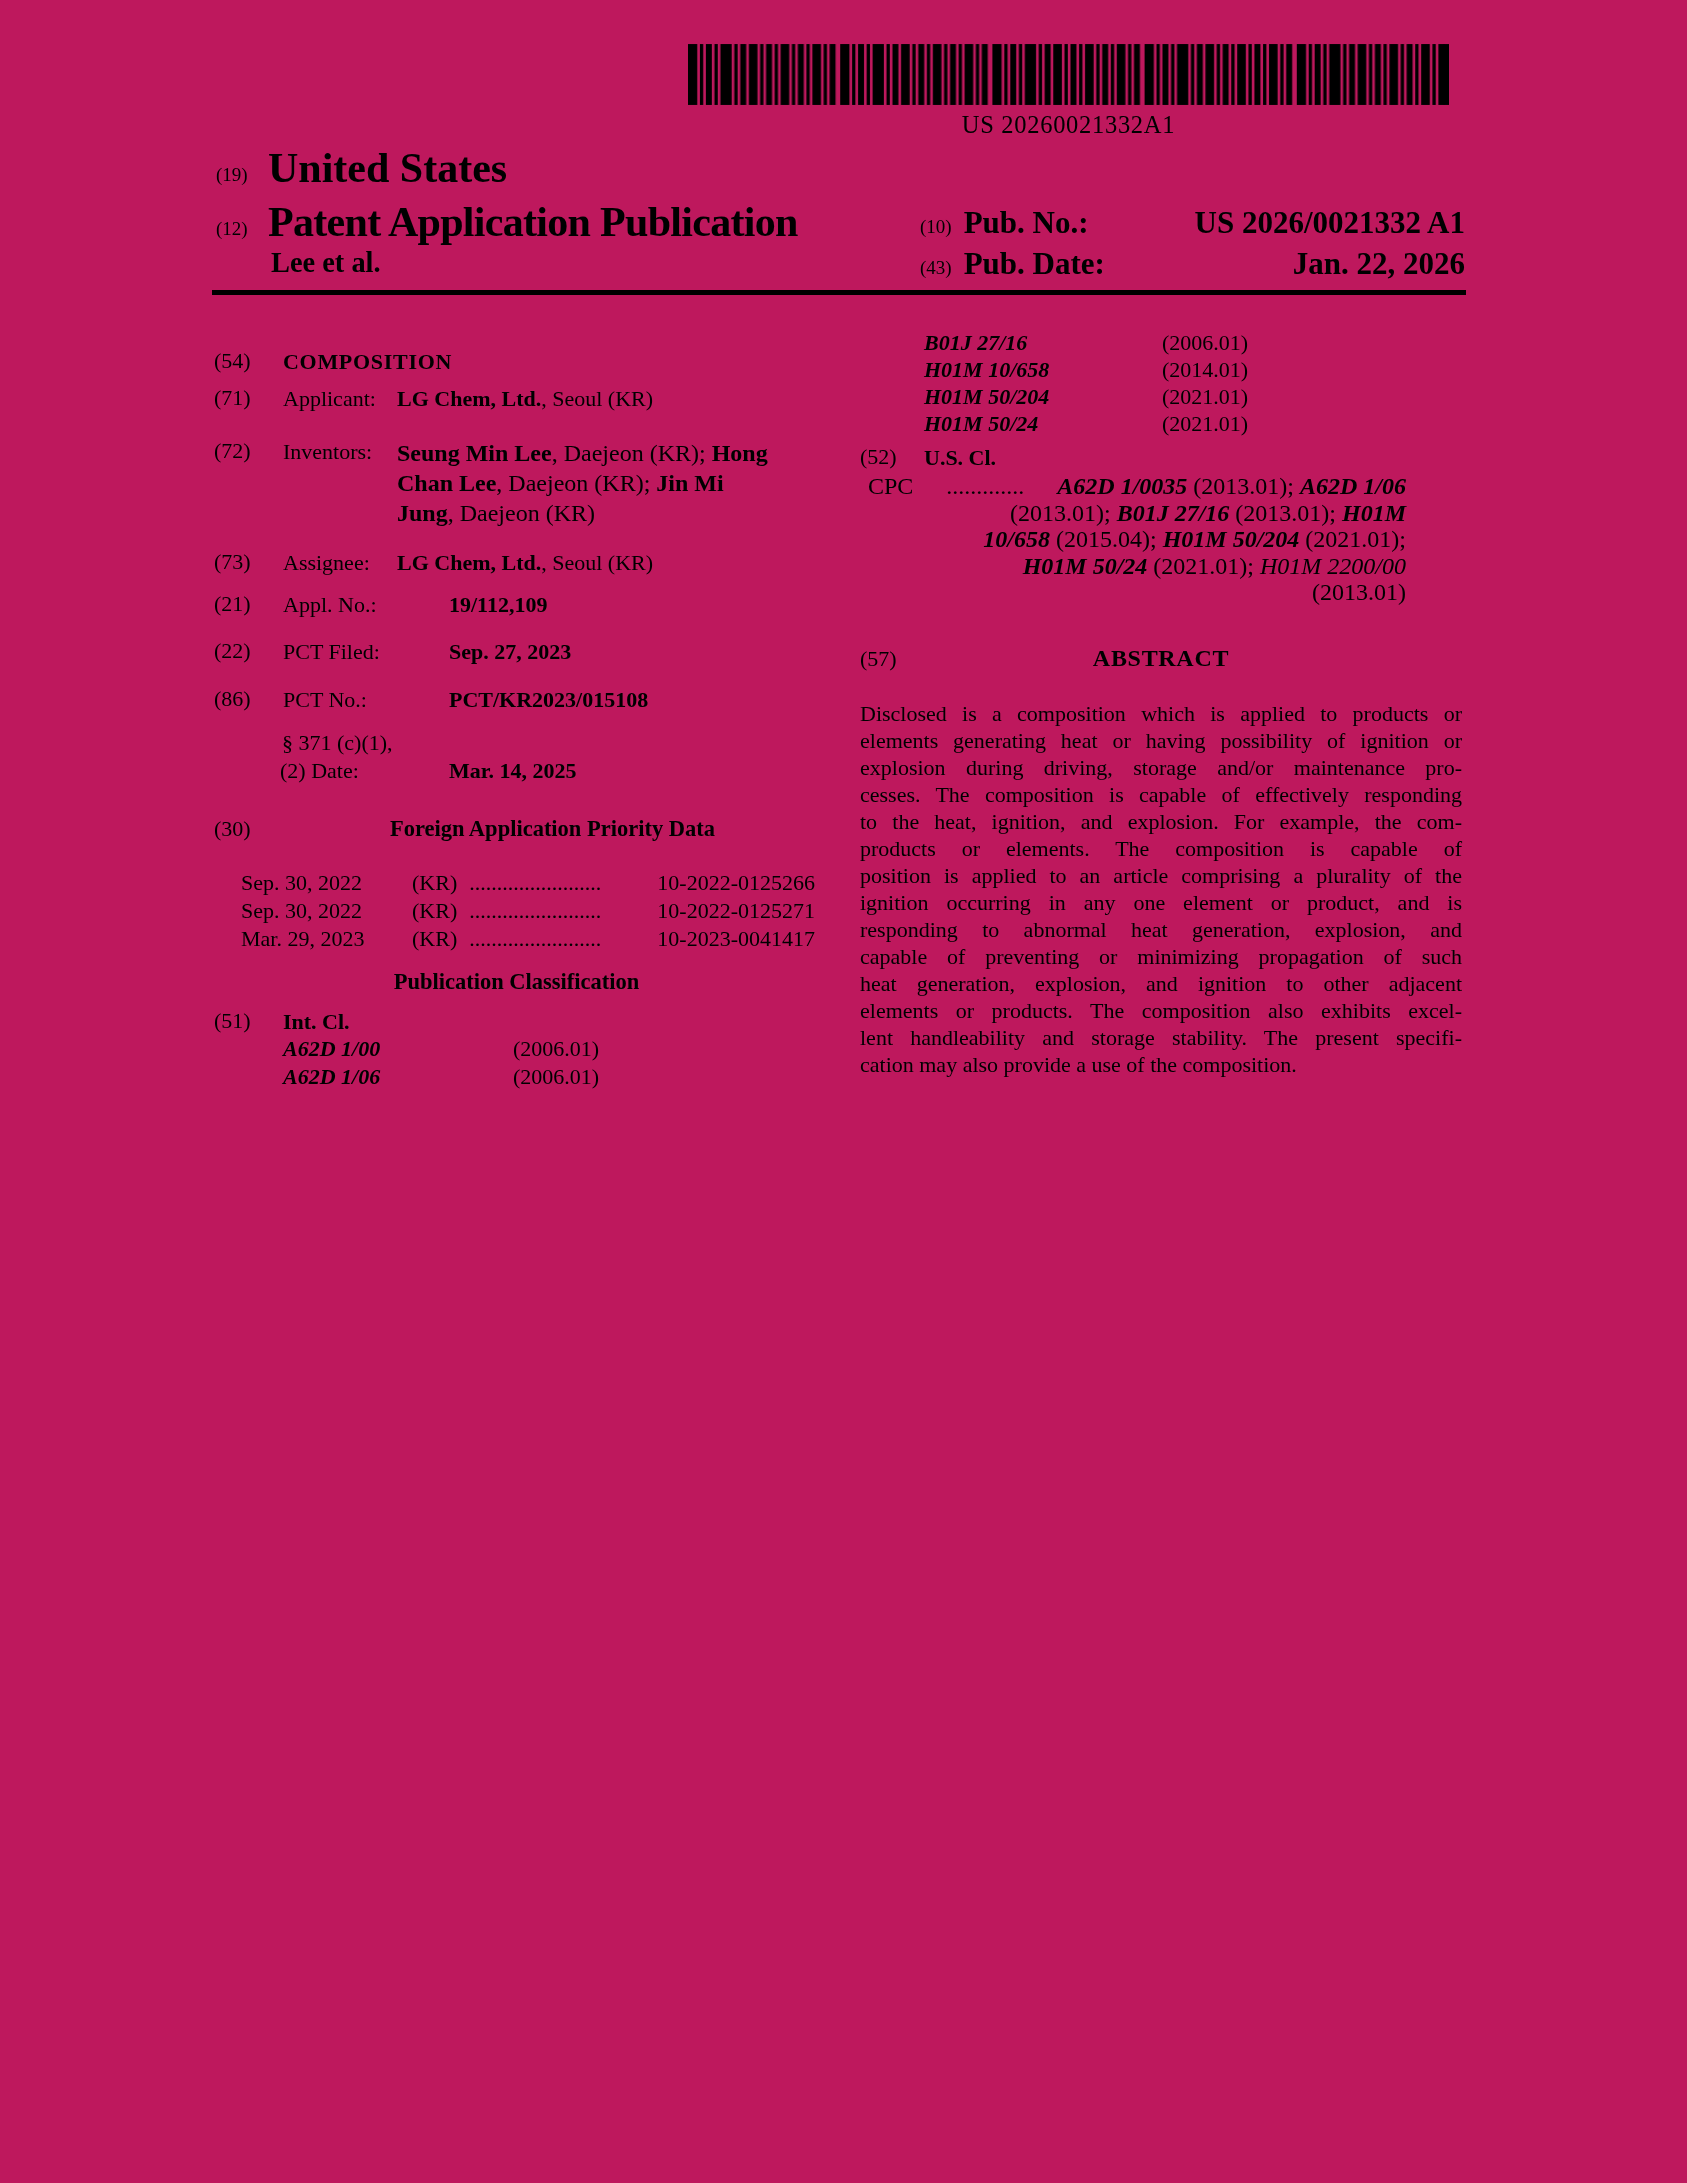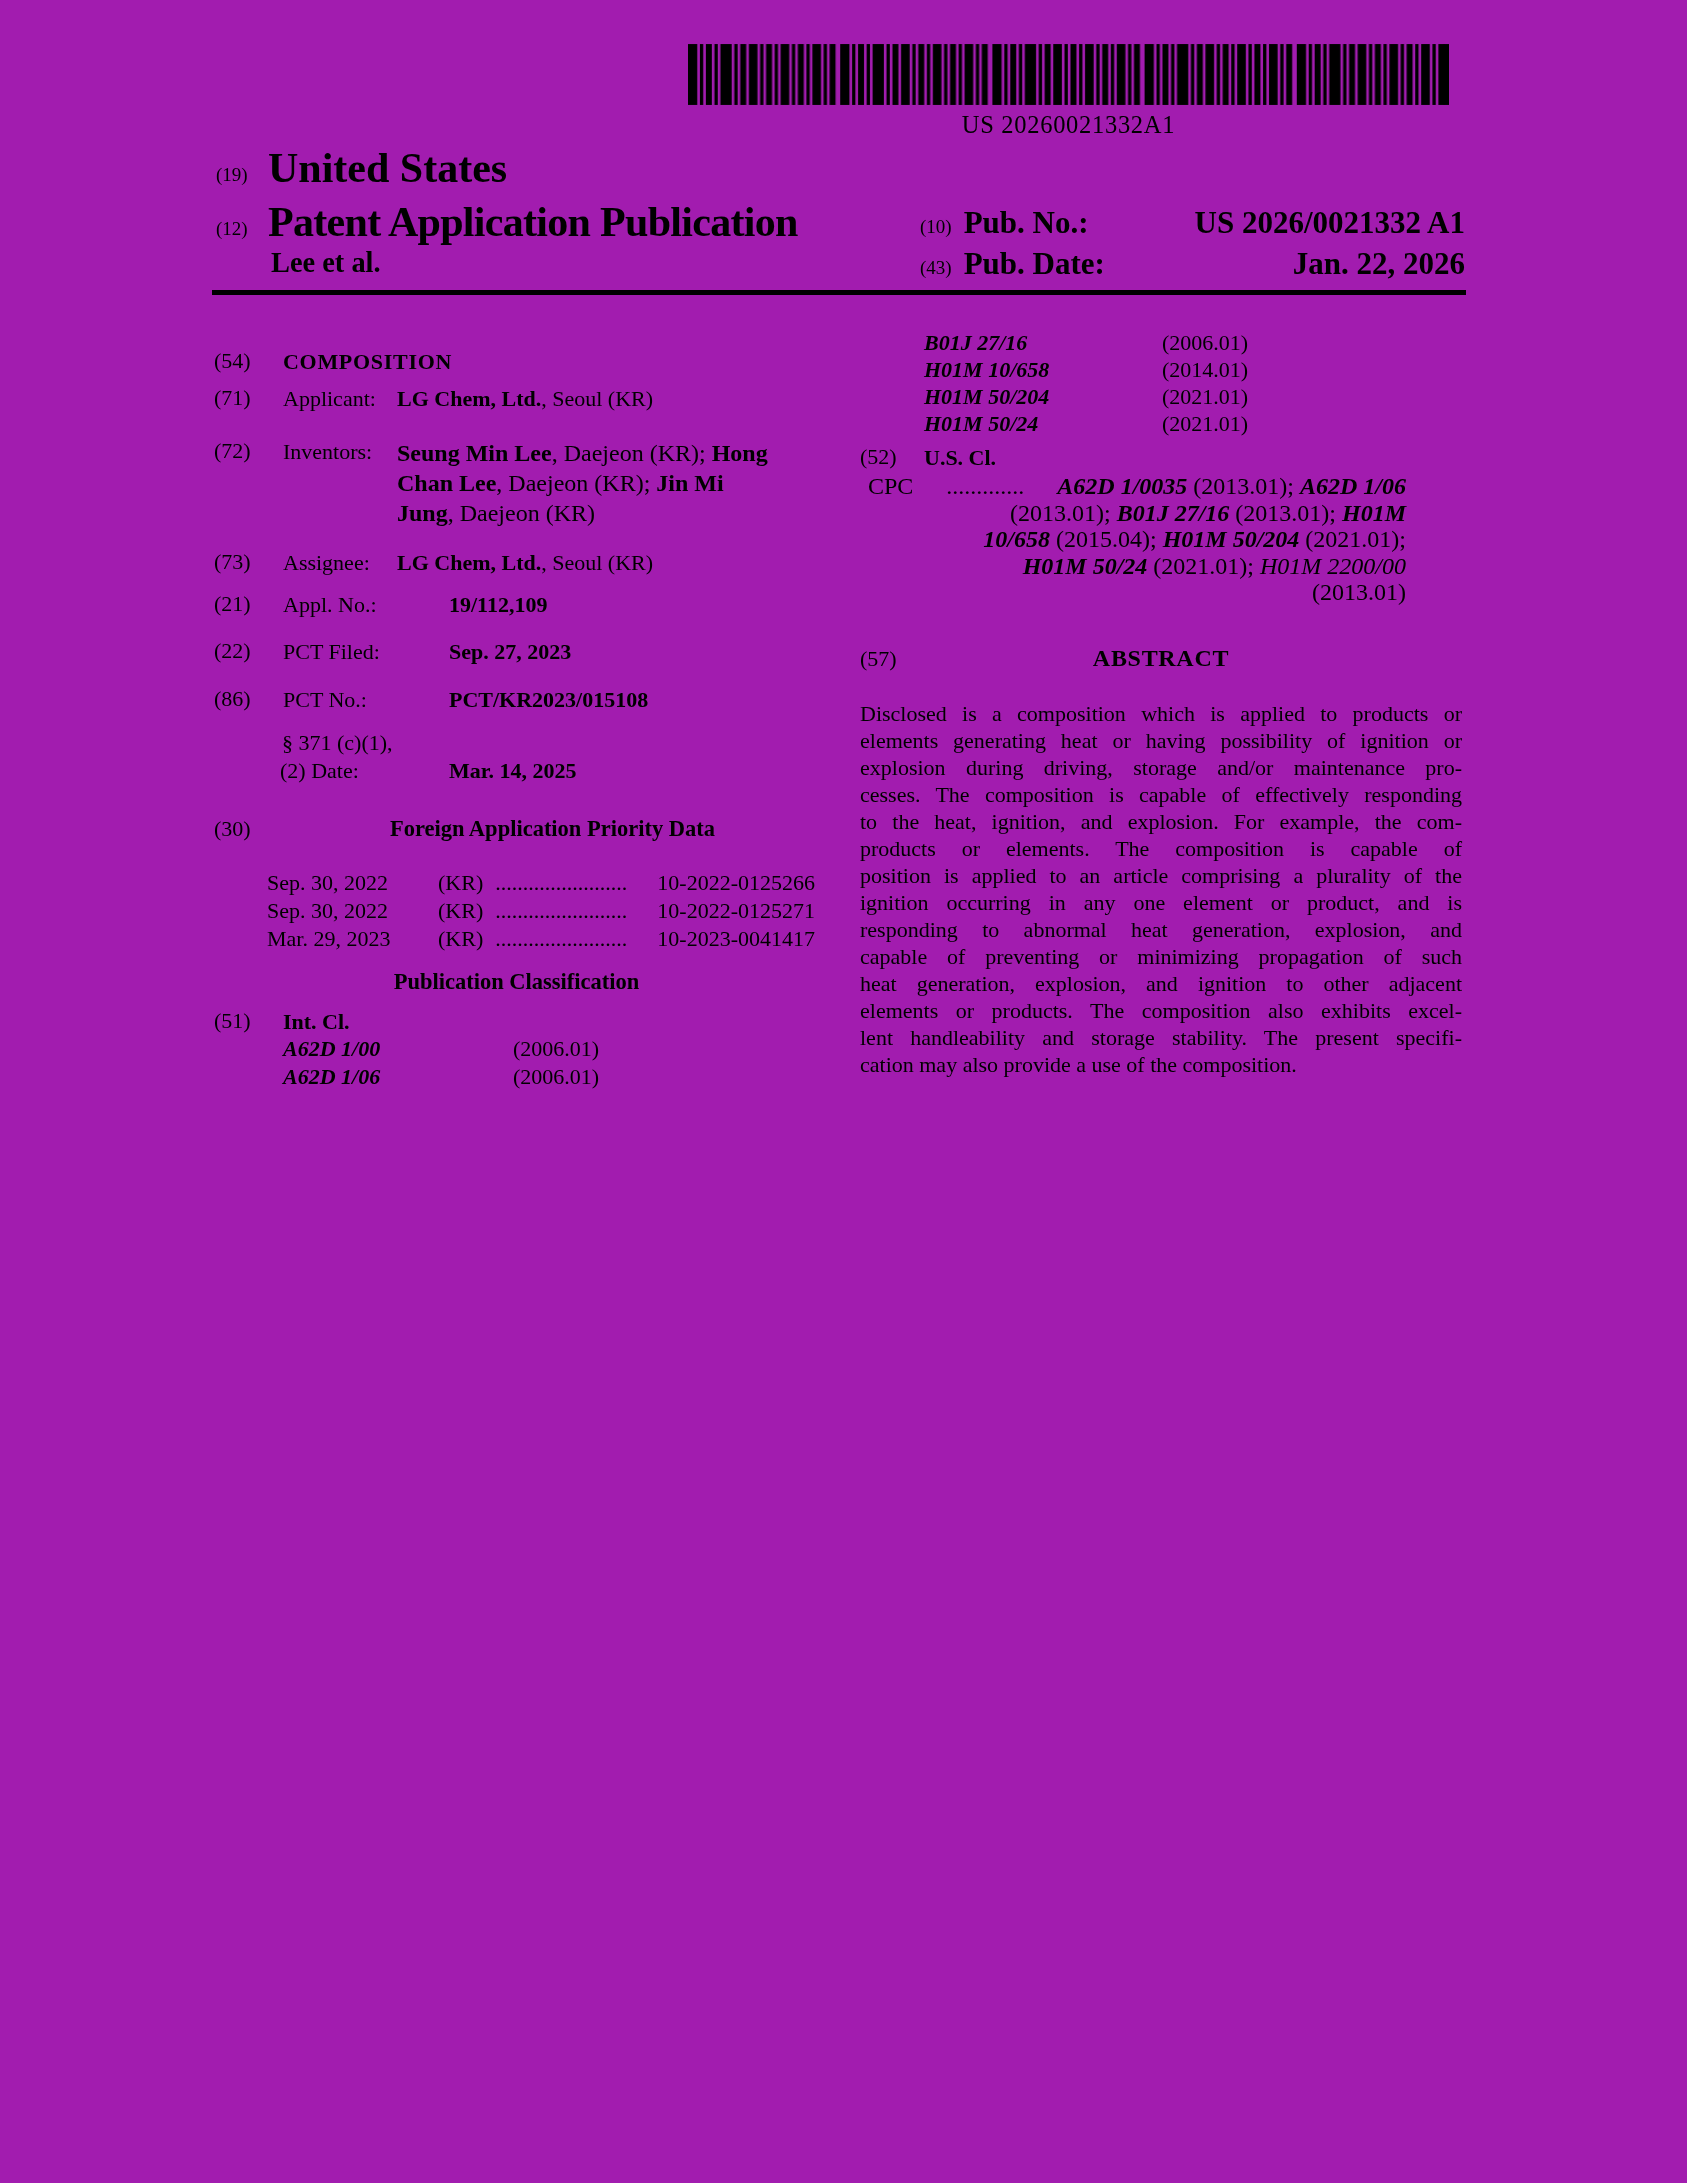--- a/index.html
+++ b/index.html
@@ -1,20 +1,20 @@
 <!DOCTYPE html>
 <html style="font-size:10.6px"><head>
 <meta charset="utf-8">
 <style>
   html,body{margin:0;padding:0;background:#ffffff;}
   .page{
     position:relative;
     width:1687px;
     height:2183px;
-    background:#a21caf;
+    background:#be185d;
     color:#000;
     font-family:"Liberation Serif","DejaVu Serif",serif;
     overflow:hidden;
   }
   .abs{position:absolute;}
   .body{font-size:22px;line-height:27px;}
   .tag{font-size:22px;}
   .smtag{font-size:19px;}
   .b{font-weight:bold;}
   .i{font-style:italic;}
@@ -25,21 +25,21 @@
   .h-pub{font-size:31px;font-weight:bold;}
   .barcode-num{font-size:24.5px;letter-spacing:0.7px;}
   .rule{position:absolute;background:#000;}
   .heading-c{font-size:22.5px;font-weight:bold;text-align:center;}
   .abstract-h{font-size:24px;font-weight:bold;text-align:center;letter-spacing:0.7px;}
   .jline{text-align:justify;text-align-last:justify;}
   .jline.last{text-align:left;text-align-last:left;}
   .cpc-line{text-align:right;}
   .cpc-first{display:flex;justify-content:space-between;align-items:baseline;}
   .prio-row{display:flex;align-items:baseline;}
-  .prio-date{width:171px;flex:0 0 auto;margin-left:26px;}
+  .prio-date{width:171px;flex:0 0 auto;}
   .prio-country{flex:0 0 auto;}
   .prio-leader{flex:1 1 auto;overflow:hidden;white-space:nowrap;margin:0 6.6px 0 12px;}
   .prio-num{flex:0 0 auto;text-align:right;}
 </style>
 </head>
 <body>
 
 <div class="page">
 
   <div class="abs" style="left:688px;top:44px;width:761px;height:61px;">

